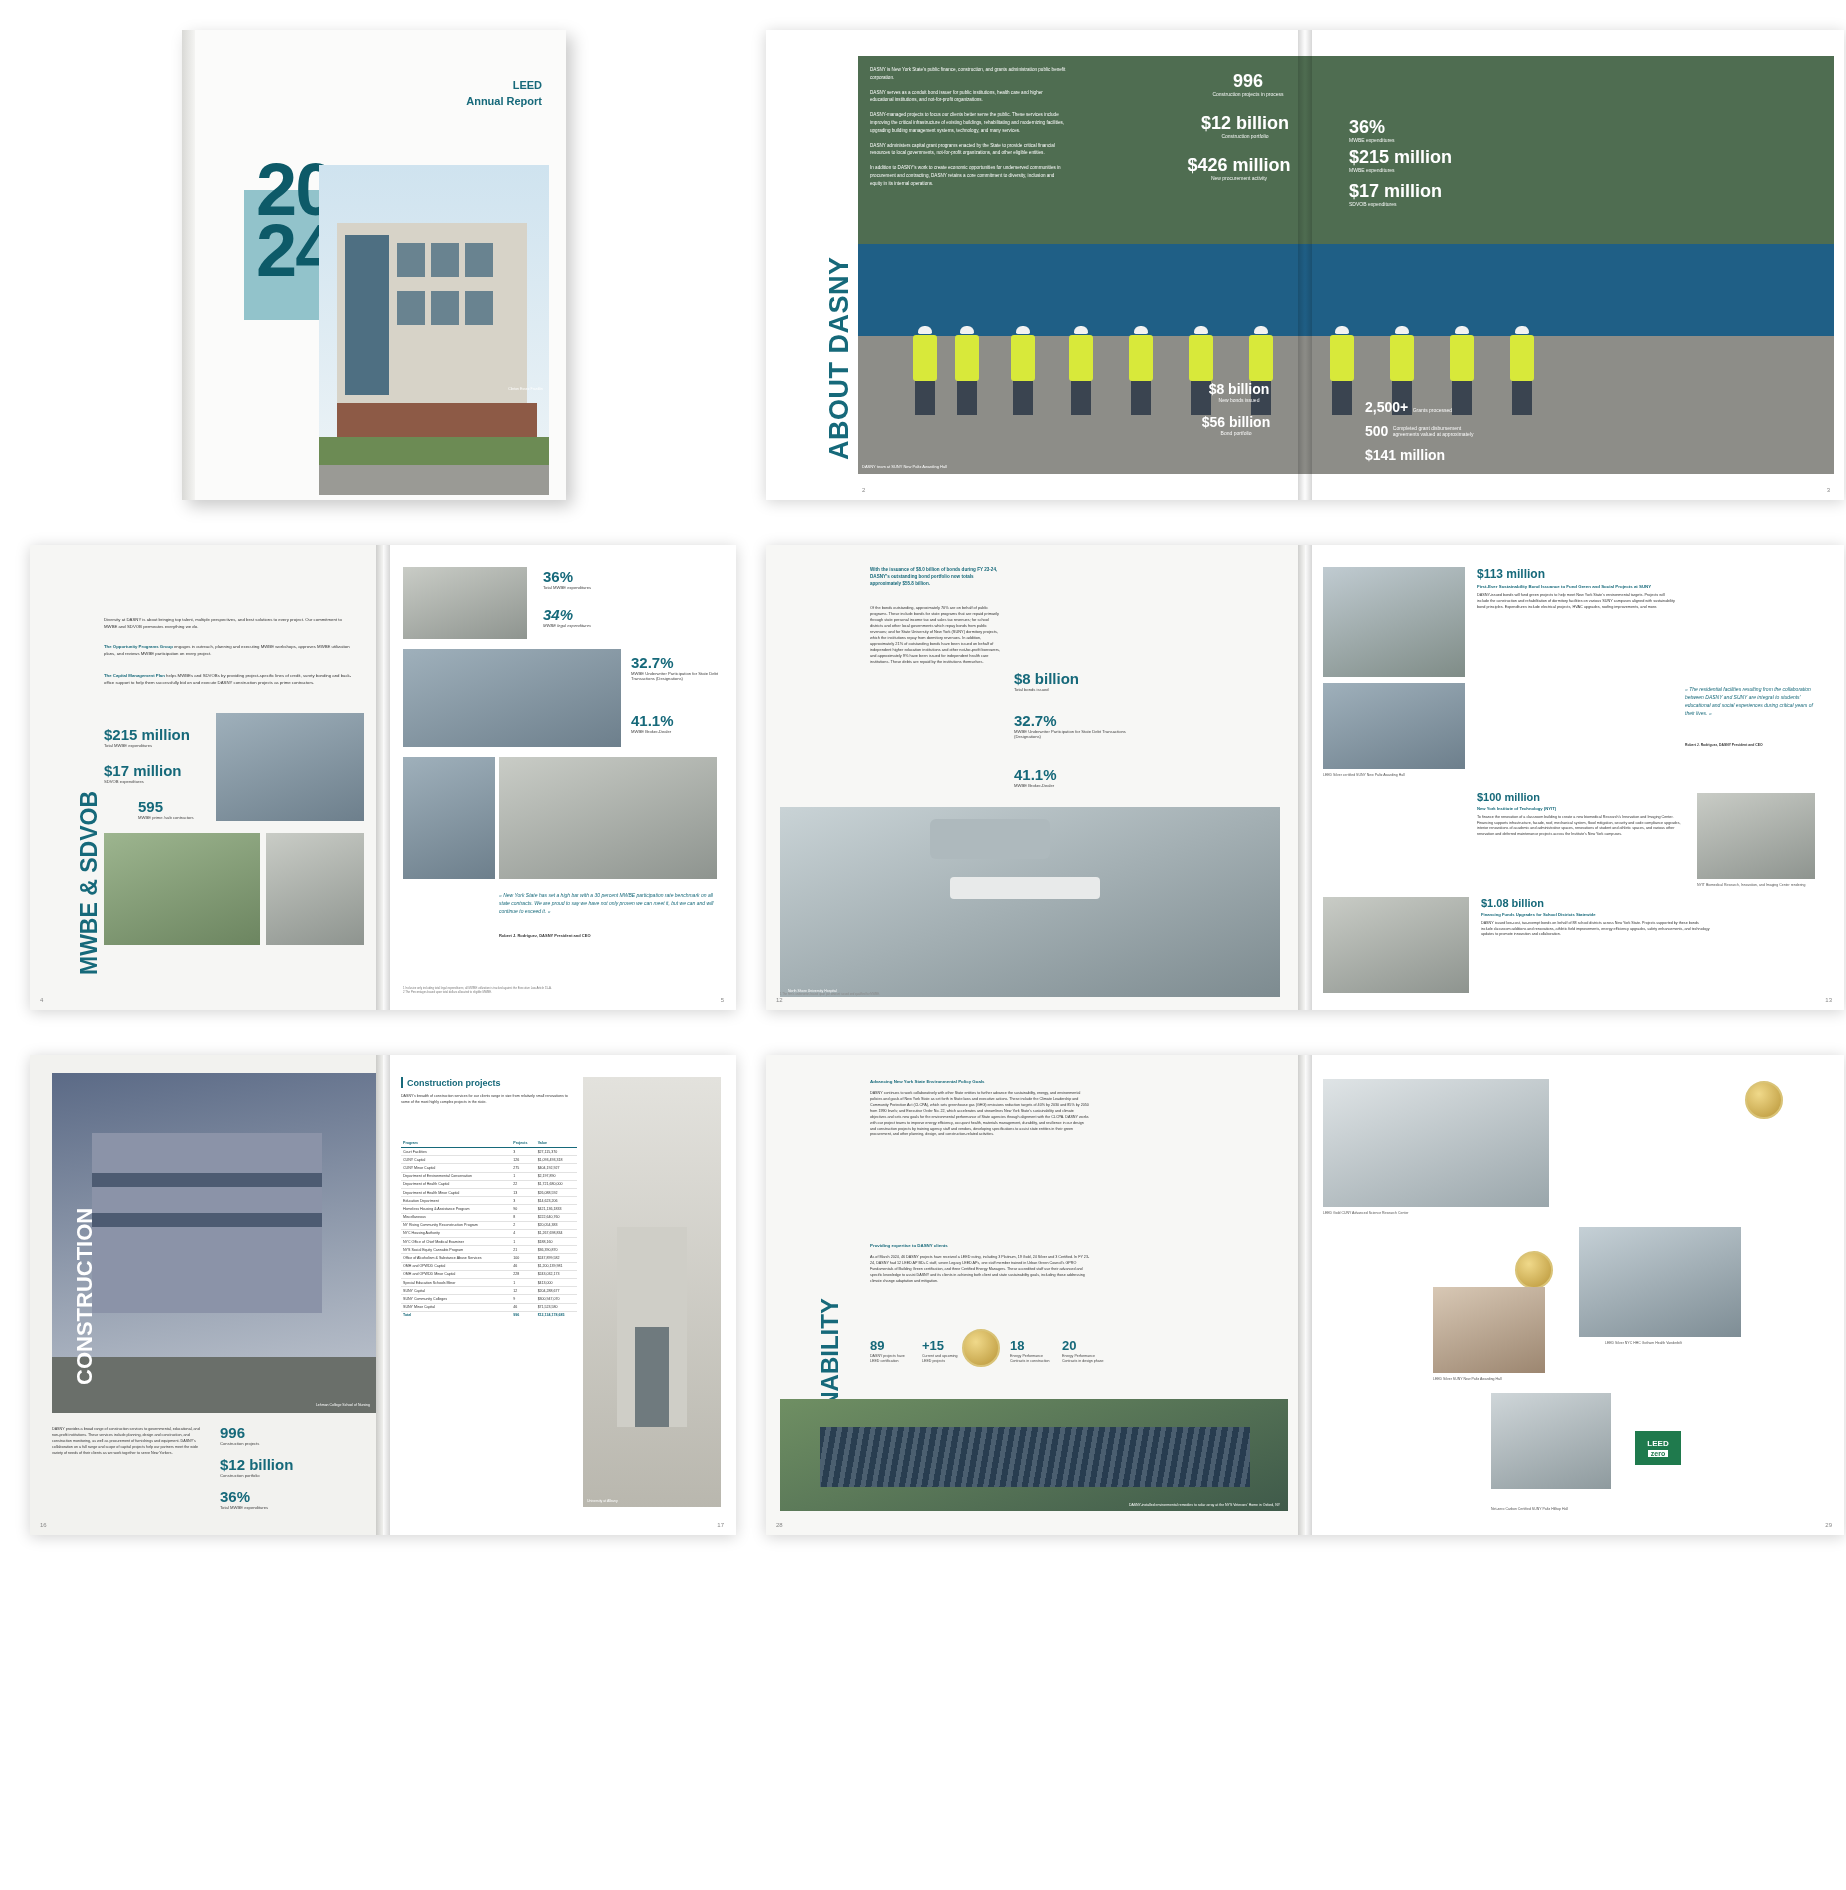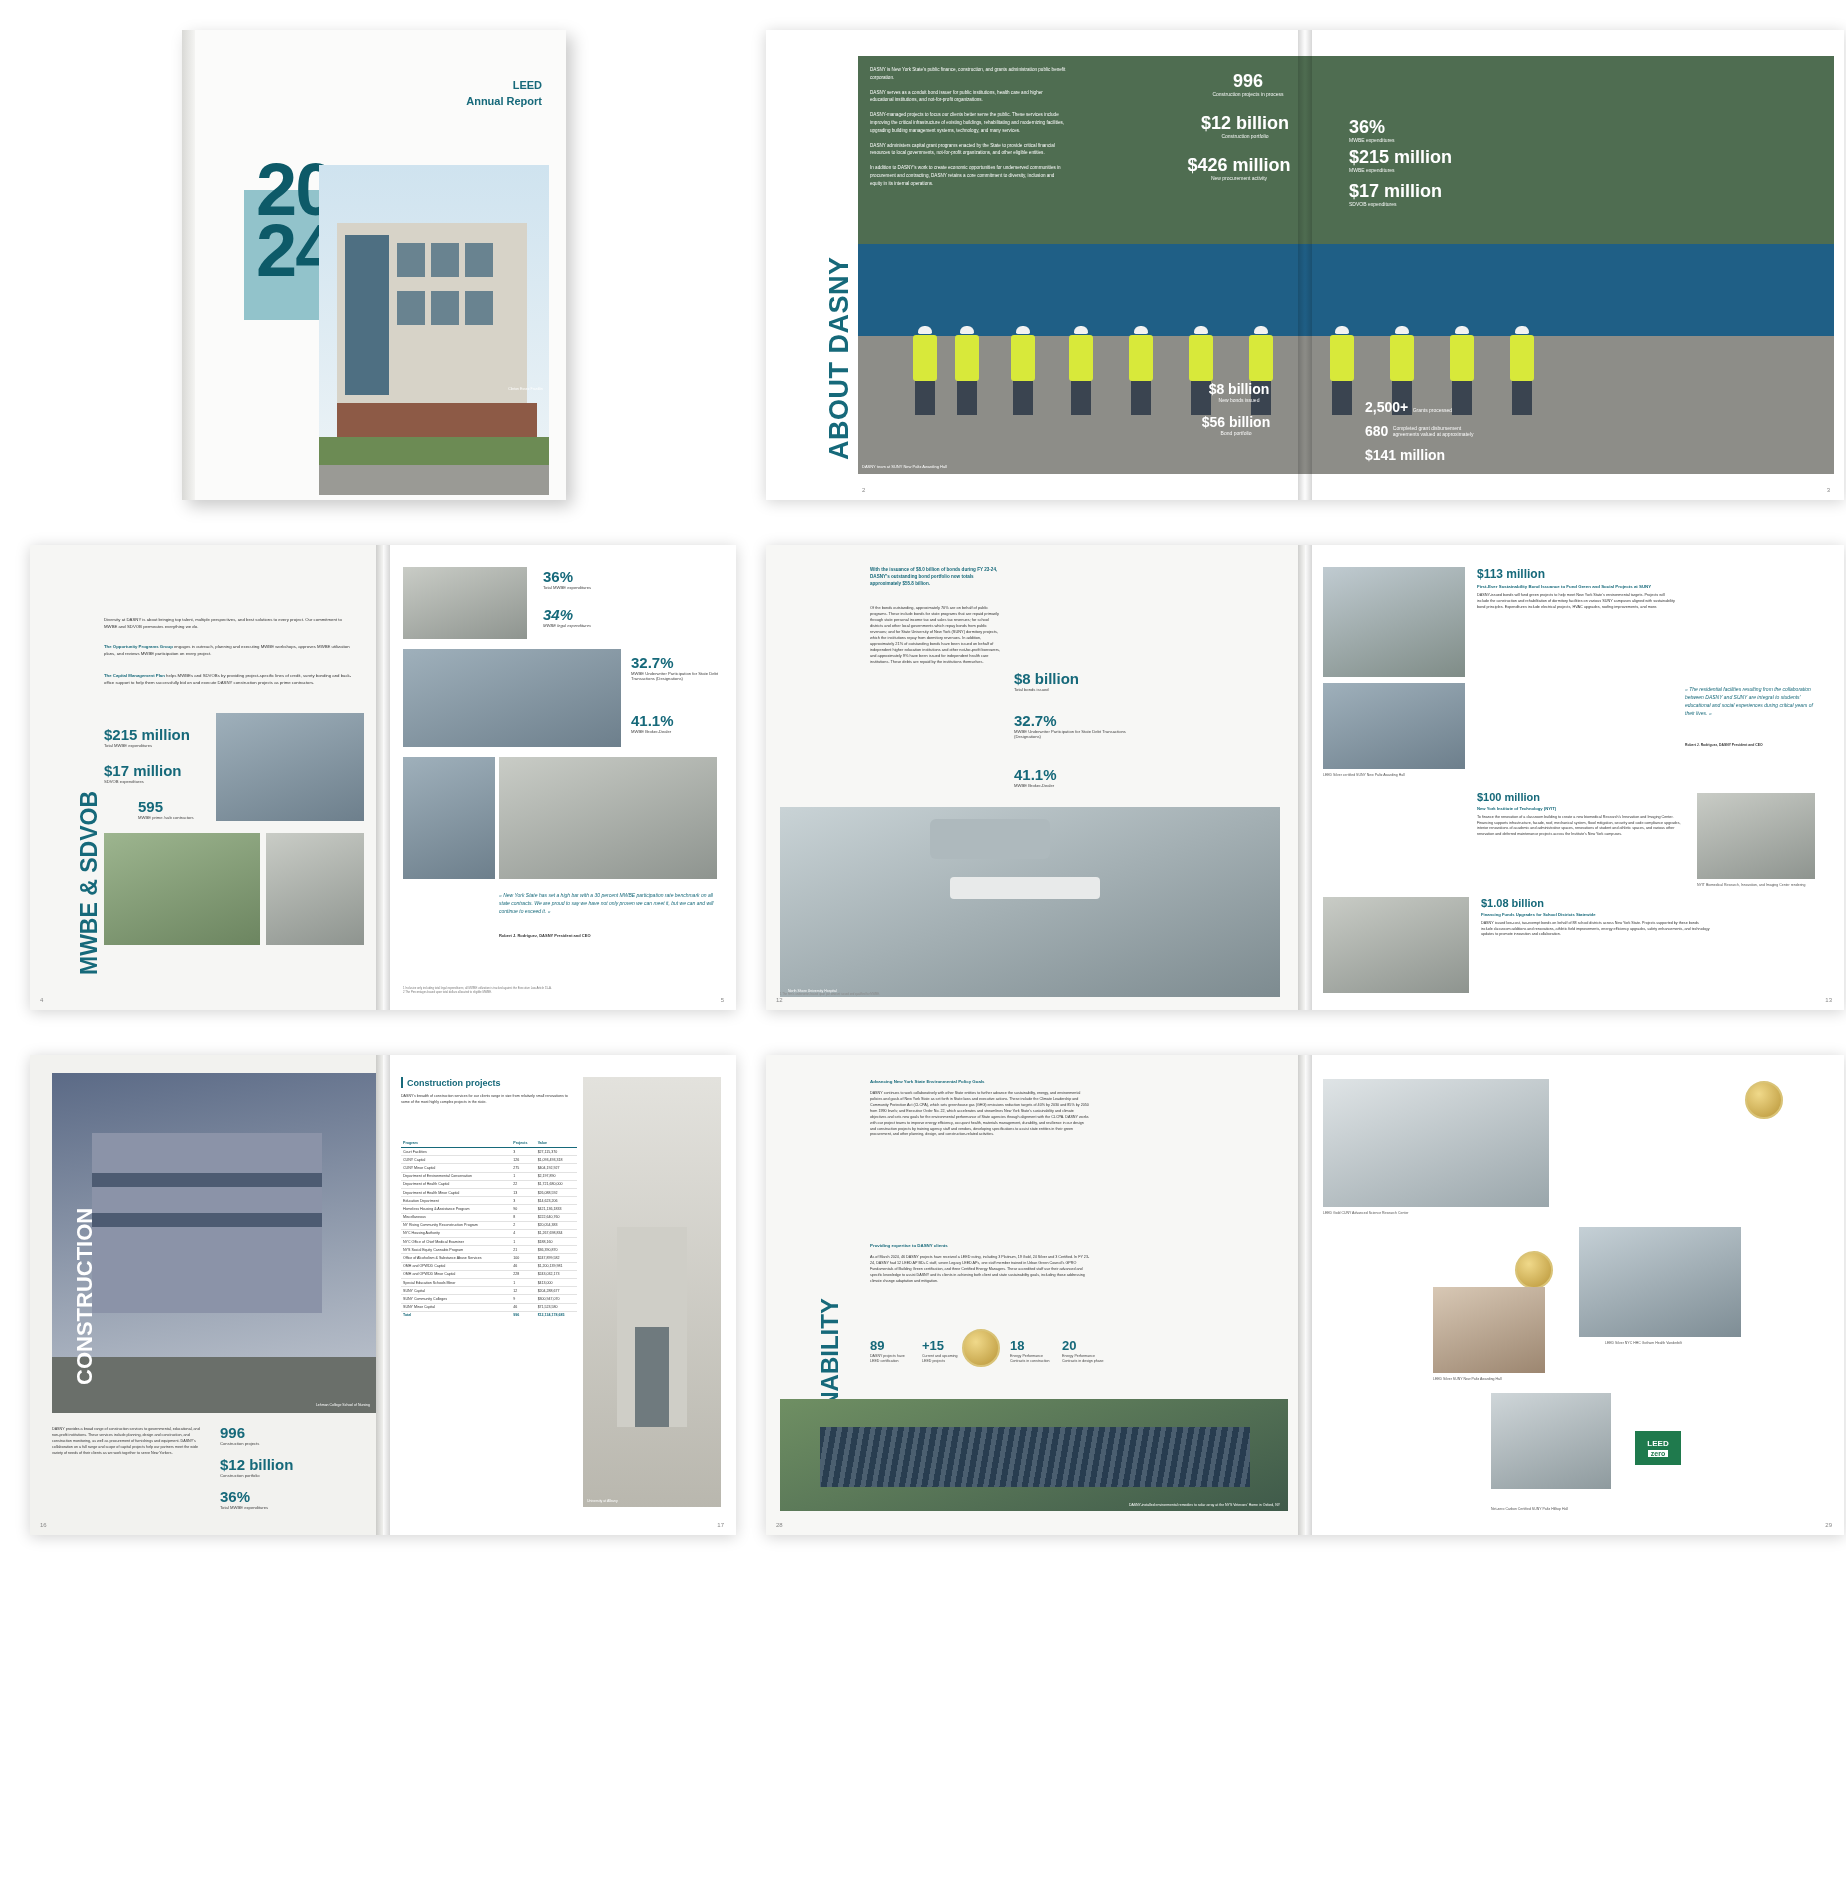--- a/index.html
+++ b/index.html
@@ -254,21 +254,21 @@
     </div>
     <div class="stat" style="left:44px; top:152px;">
       <div class="v">$17 million</div>
       <div class="l">SDVOB expenditures</div>
     </div>
     <div class="stat" style="left:60px; top:368px;">
       <div class="v sm" style="display:inline-block;">2,500+</div>
       <div class="l" style="display:inline-block;">Grants processed</div>
     </div>
     <div class="stat" style="left:60px; top:392px; width:160px;">
-      <div class="v sm" style="display:inline-block;">680</div>
+      <div class="v sm" style="display:inline-block;">500</div>
       <div class="l" style="display:inline-block; width:96px;">Completed grant disbursement agreements valued at approximately</div>
     </div>
     <div class="stat" style="left:60px; top:418px;">
       <div class="v sm">$141 million</div>
     </div>
     <div class="pg-num" style="right:14px;">3</div>
   </div>
   <div class="gutter"></div>
 </div>
 

